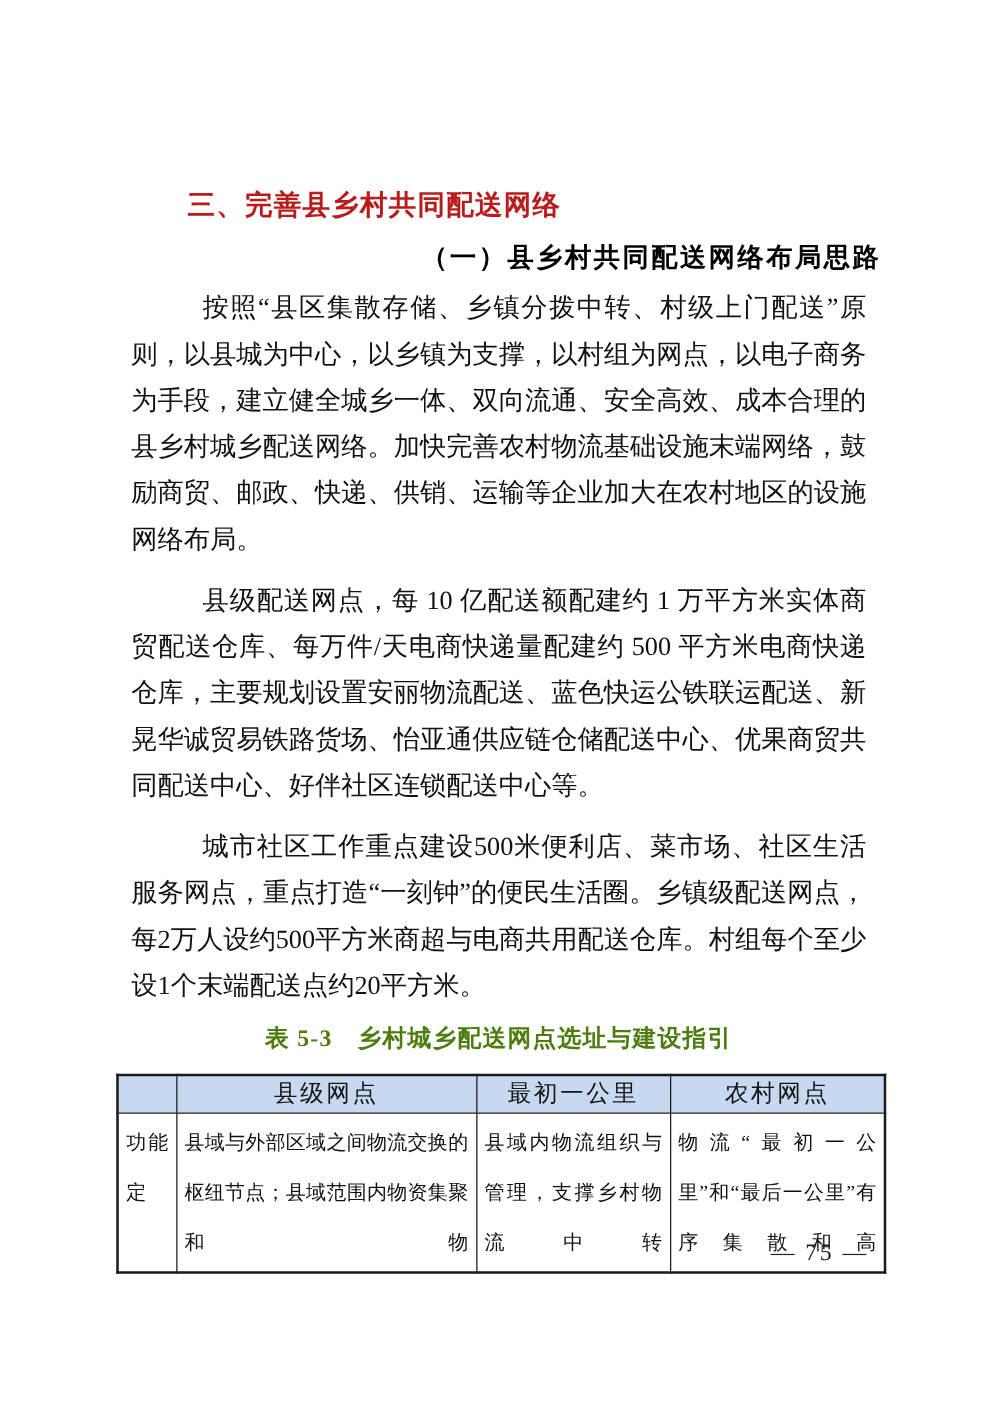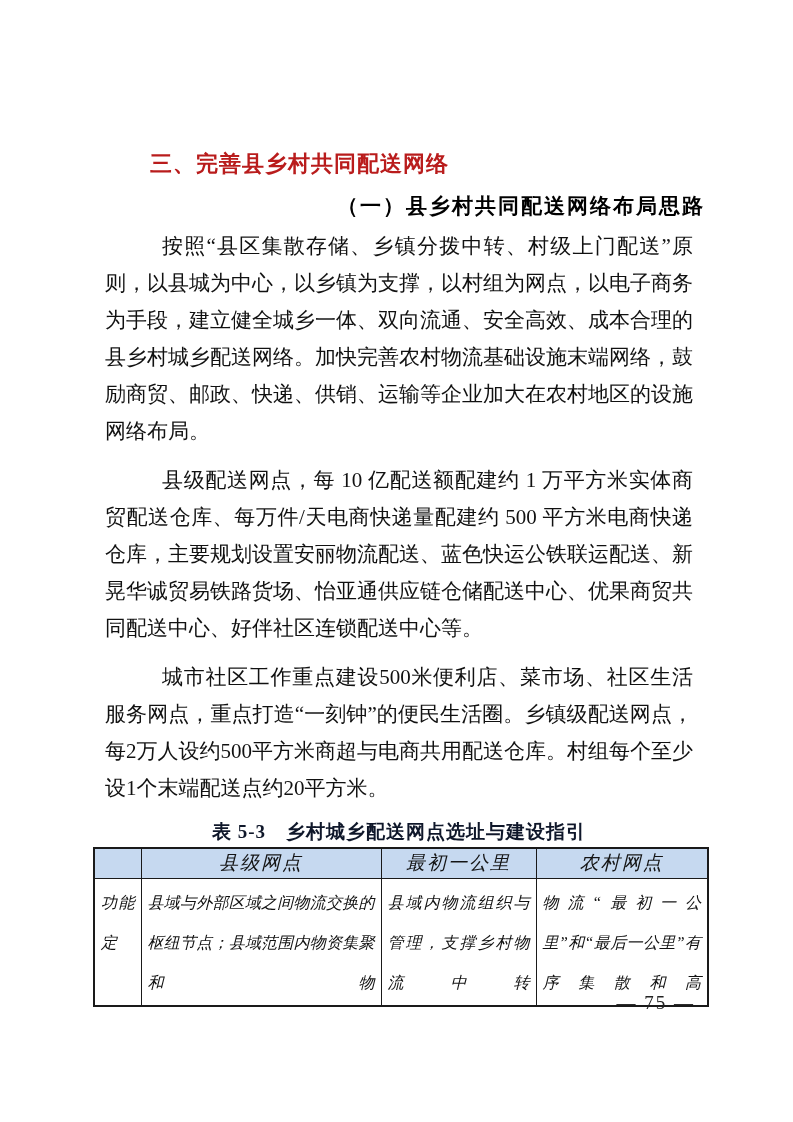--- a/index.html
+++ b/index.html
@@ -45,28 +45,27 @@
     color: #111111;
   }
   .body-para.first { margin-top: 6px; }
   .table-caption {
     margin: 3px 0 0 0;
     text-align: center;
     font-weight: bold;
     font-size: 19px;
     line-height: 26px;
     letter-spacing: 1px;
-    color: #0f172a;
+    color: #4d7c0f;
   }
   table.guide {
-    margin-top: 2px;
+    margin-top: 14px;
     width: 614px;
     border-collapse: collapse;
     table-layout: fixed;
-    font-style: italic;
   }
   table.guide th, table.guide td {
     border: 1px solid #1a1a1a;
     box-sizing: border-box;
   }
   table.guide { border: 2px solid #1a1a1a; }
   table.guide th {
     height: 30px;
     font-weight: normal;
     font-size: 19px;

